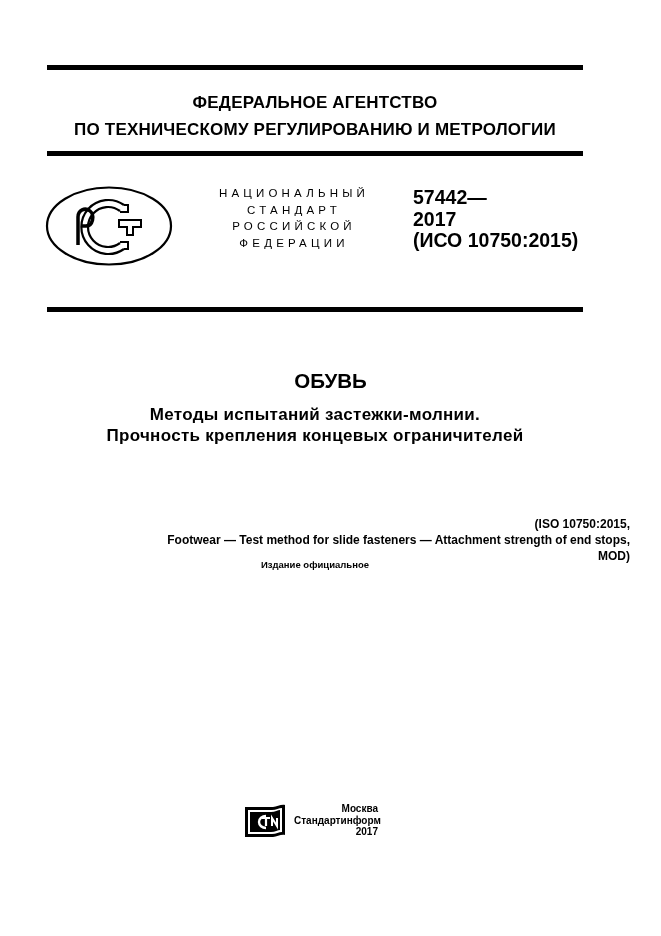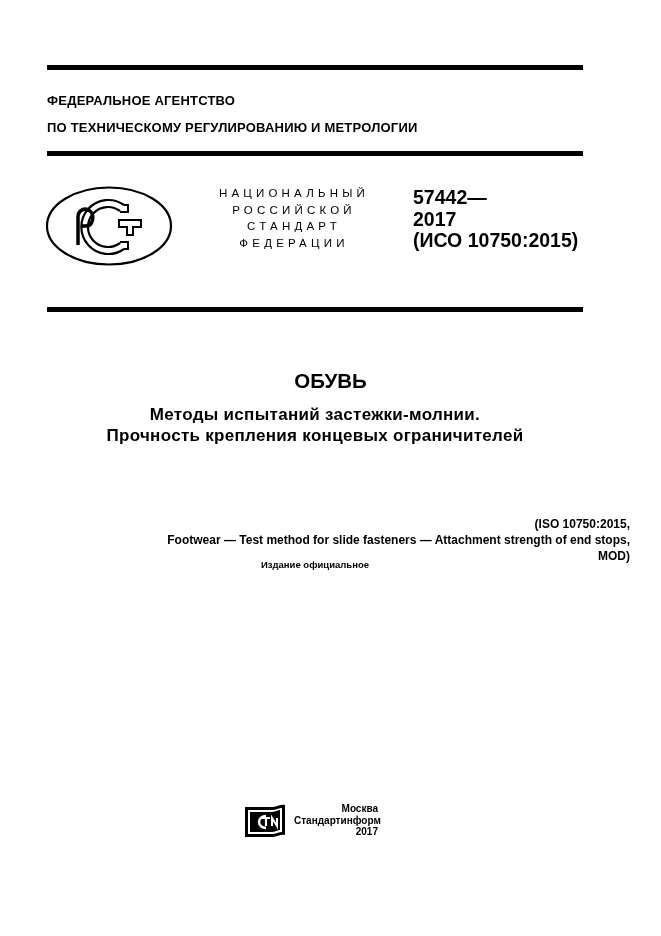--- a/index.html
+++ b/index.html
@@ -16,22 +16,23 @@
   .rule {
     position: absolute;
     left: 47px;
     width: 536px;
     height: 5px;
     background: #000000;
   }
   .agency {
     position: absolute;
     left: 47px; width: 536px;
+    text-align: center;
     font-weight: bold;
-    font-size: 13px;
+    font-size: 17px;
     letter-spacing: 0.2px;
   }
   .logo-gost {
     position: absolute;
     left: 45px; top: 185px;
     width: 130px; height: 82px;
   }
   .national {
     position: absolute;
     left: 205px; top: 185px;
@@ -124,22 +125,22 @@
       <path d="M 79 64 L 83 64 L 83 57 L 75 57" fill="none" stroke="#000" stroke-width="2"></path>
 
       <path d="M 33 60 L 33 32 C 33 25 40 22 45 26 C 50 30 48 41 41 41 L 37 41" fill="none" stroke="#000" stroke-width="3.5"></path>
 
       <path d="M 74 35 L 96 35 L 96 42 L 88 42 L 88 50 L 82 50 L 82 42 L 74 42 Z" fill="none" stroke="#000" stroke-width="2"></path>
     </svg>
   </div>
 
   <div class="national">
     <span class="line">НАЦИОНАЛЬНЫЙ</span>
+    <span class="line">СТАНДАРТ</span>
     <span class="line">РОССИЙСКОЙ</span>
-    <span class="line">СТАНДАРТ</span>
     <span class="line">ФЕДЕРАЦИИ</span>
   </div>
 
   <div class="gost-num">
     <span class="line">57442—</span>
     <span class="line">2017</span>
     <span class="line">(ИСО 10750:2015)</span>
   </div>
 
   <div class="rule" style="top:307px;"></div>

